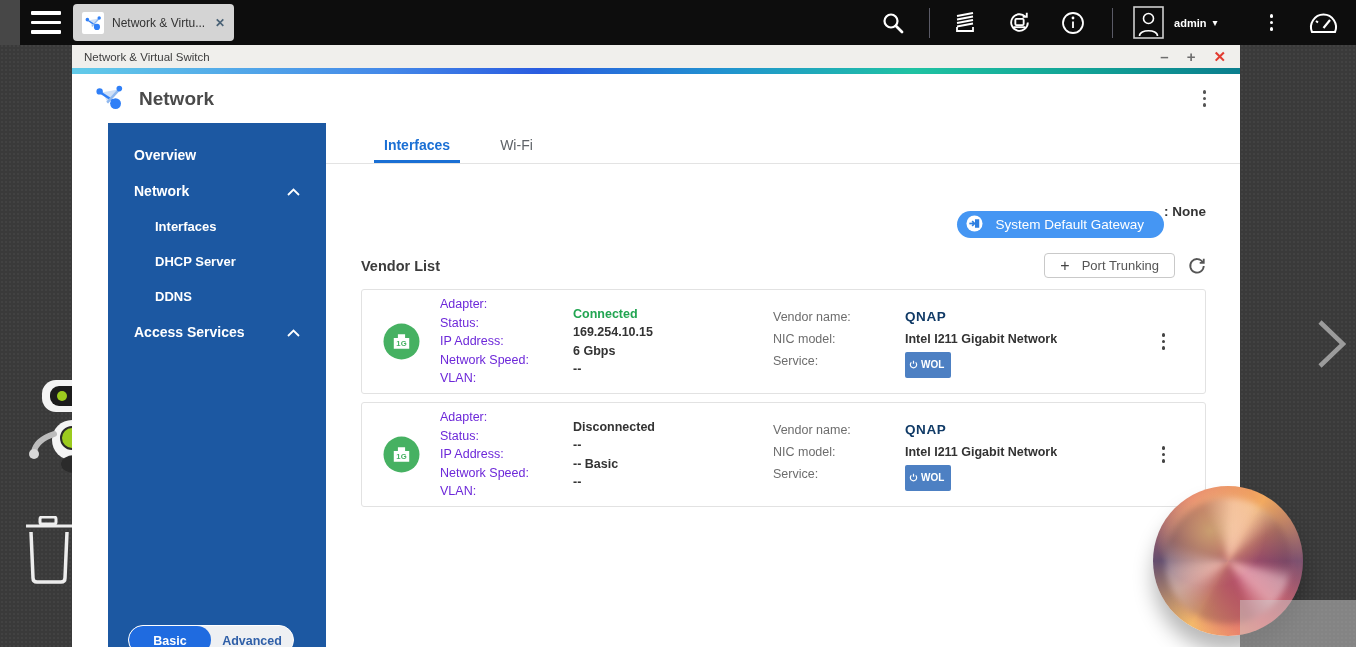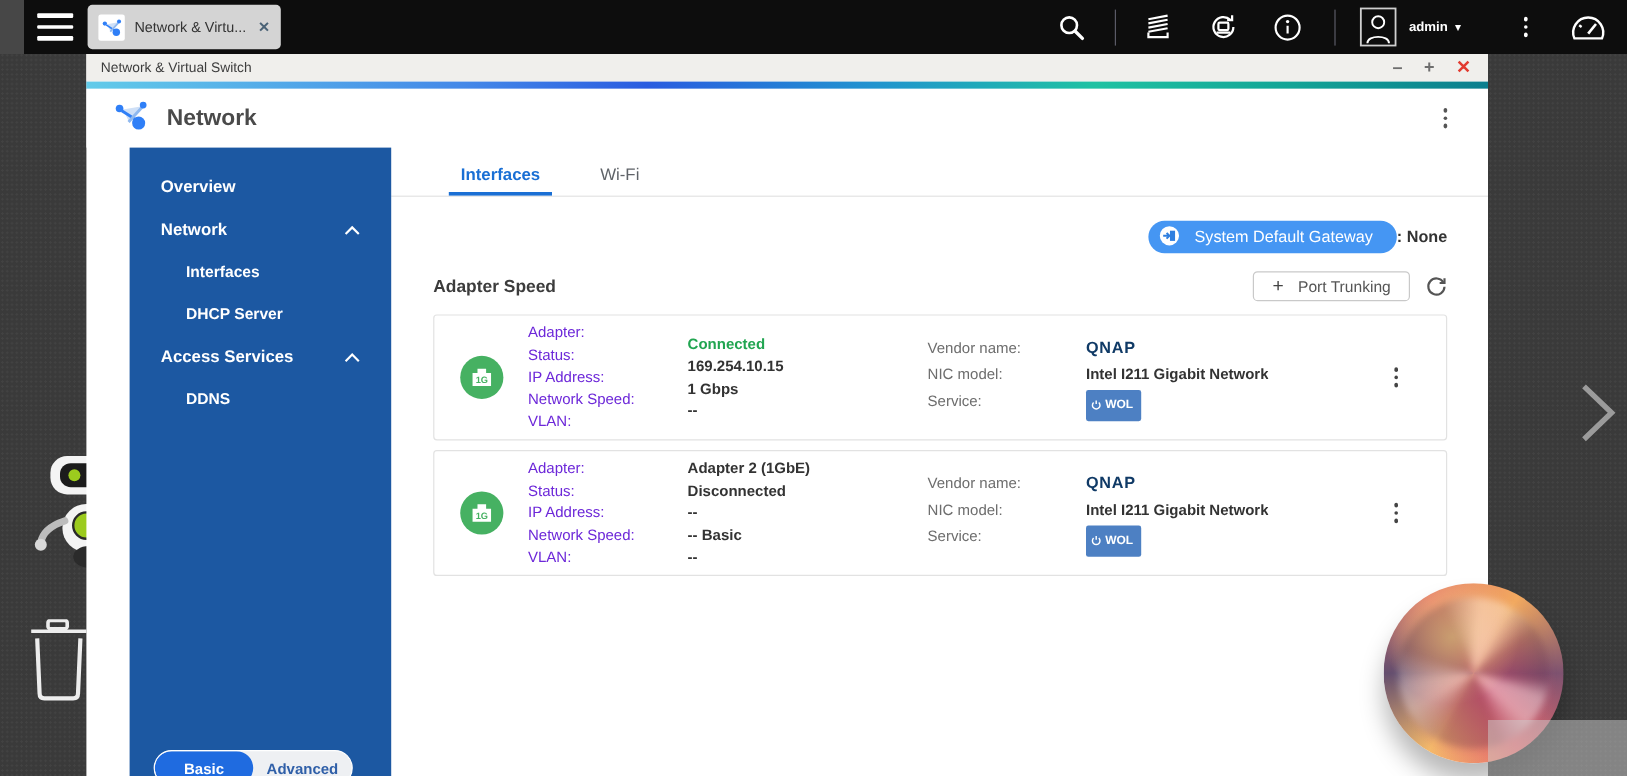--- a/index.html
+++ b/index.html
@@ -87,21 +87,21 @@
   .content { flex:1; display:flex; flex-direction:column; background:#fff; min-width:0; }
   .tabsbar { height:41px; border-bottom:1px solid #e3e3e3; display:flex;
     align-items:flex-end; padding-left:48px; gap:30px; flex:0 0 auto; }
   .ctab { font-size:14px; color:#5f6368; padding:0 10px 10px; cursor:pointer; }
   .ctab.active { color:#1a6fd4; font-weight:bold; padding-bottom:7px;
     border-bottom:3px solid #1a6fd4; }
   .content-body { flex:1; padding:0 34px 0 35px; overflow:hidden; }
   .gateway-row { display:flex; justify-content:flex-end; align-items:center; margin-top:20px; }
   .gateway-btn { height:27px; border-radius:14px; background:#4596f3; color:#fff;
     font-size:13.5px; display:flex; align-items:center; gap:12px; padding:0 20px 0 9px;
-    border:none; cursor:pointer; }
+    border:none; cursor:pointer;margin-top:27px; }
   .gateway-value { font-weight:bold; color:#333; font-size:13.5px; margin-left:0; }
   .listheader-row { display:flex; align-items:center; margin-top:15px; margin-bottom:11px; }
   .list-title { font-weight:bold; font-size:14.5px; color:#3c3c3c; }
   .pt-btn { margin-left:auto; height:25px; border:1px solid #c9c9c9; border-radius:4px;
     background:#fff; color:#555; font-size:13px; display:flex; align-items:center;
     gap:12px; padding:0 15px; cursor:pointer; }
   .pt-plus { font-size:16px; color:#444; line-height:1; }
   .refresh-btn { margin-left:13px; cursor:pointer; display:flex; }
 
   .card { border:1px solid #e2e2e2; border-radius:3px; height:105px; display:flex;
@@ -267,30 +267,30 @@
               <polyline points="1,7 6.5,1.5 12,7" stroke="#fff" stroke-width="1.8" fill="none"></polyline>
             </svg>
         </span>
       </div>
       <div class="side-item sub">
         <span>Interfaces</span>
       </div>
       <div class="side-item sub">
         <span>DHCP Server</span>
       </div>
+      <div class="side-item sub">
+        <span>DDNS</span>
+      </div>
       <div class="side-item">
         <span>Access Services</span>
         <span class="chev">
           <svg width="13" height="8" viewBox="0 0 13 8">
               <polyline points="1,7 6.5,1.5 12,7" stroke="#fff" stroke-width="1.8" fill="none"></polyline>
             </svg>
         </span>
-      </div>
-      <div class="side-item sub">
-        <span>DDNS</span>
       </div>
       <div class="side-toggle">
         <span class="seg on">Basic</span>
         <span class="seg off">Advanced</span>
       </div>
     </div>
 
     <div class="content">
       <div class="tabsbar">
         <span class="ctab active">Interfaces</span>
@@ -306,21 +306,21 @@
                 <line x1="3.5" y1="9" x2="8.5" y2="9" stroke="#2f7fe0" stroke-width="1.8"></line>
                 <polyline points="6.5,6.5 9,9 6.5,11.5" fill="none" stroke="#2f7fe0" stroke-width="1.8"></polyline>
               </svg>
             </span>
             <span>System Default Gateway</span>
           </button>
           <span class="gateway-value">: None</span>
         </div>
 
         <div class="listheader-row">
-          <span class="list-title">Adapter Speed</span>
+          <span class="list-title">Vendor List</span>
           <button class="pt-btn">
             <span class="pt-plus">+</span>
             <span>Port Trunking</span>
           </button>
           <span class="refresh-btn">
             <svg width="18" height="18" viewBox="0 0 20 20" fill="none" stroke="#555" stroke-width="2">
               <path d="M16.5 6 a7.5 7.5 0 1 0 1 4"></path>
               <polyline points="17.5,2 17.5,6.5 13,6.5" fill="none"></polyline>
             </svg>
           </span>
@@ -338,21 +338,21 @@
             <div class="col labels-col">
               <span>Adapter:</span>
               <span>Status:</span>
               <span>IP Address:</span>
               <span>Network Speed:</span>
               <span>VLAN:</span>
             </div>
             <div class="col values-col">
               <span class="green">Connected</span>
               <span>169.254.10.15</span>
-              <span>1 Gbps</span>
+              <span>6 Gbps</span>
               <span>--</span>
             </div>
           </div>
           <div class="right-block">
             <div class="col right-labels">
               <span>Vendor name:</span>
               <span>NIC model:</span>
               <span>Service:</span>
             </div>
             <div class="col right-values">
@@ -386,21 +386,20 @@
           </div>
           <div class="fields">
             <div class="col labels-col">
               <span>Adapter:</span>
               <span>Status:</span>
               <span>IP Address:</span>
               <span>Network Speed:</span>
               <span>VLAN:</span>
             </div>
             <div class="col values-col">
-              <span>Adapter 2 (1GbE)</span>
               <span class="plain">Disconnected</span>
               <span>--</span>
               <span>-- Basic</span>
               <span>--</span>
             </div>
           </div>
           <div class="right-block">
             <div class="col right-labels">
               <span>Vendor name:</span>
               <span>NIC model:</span>

